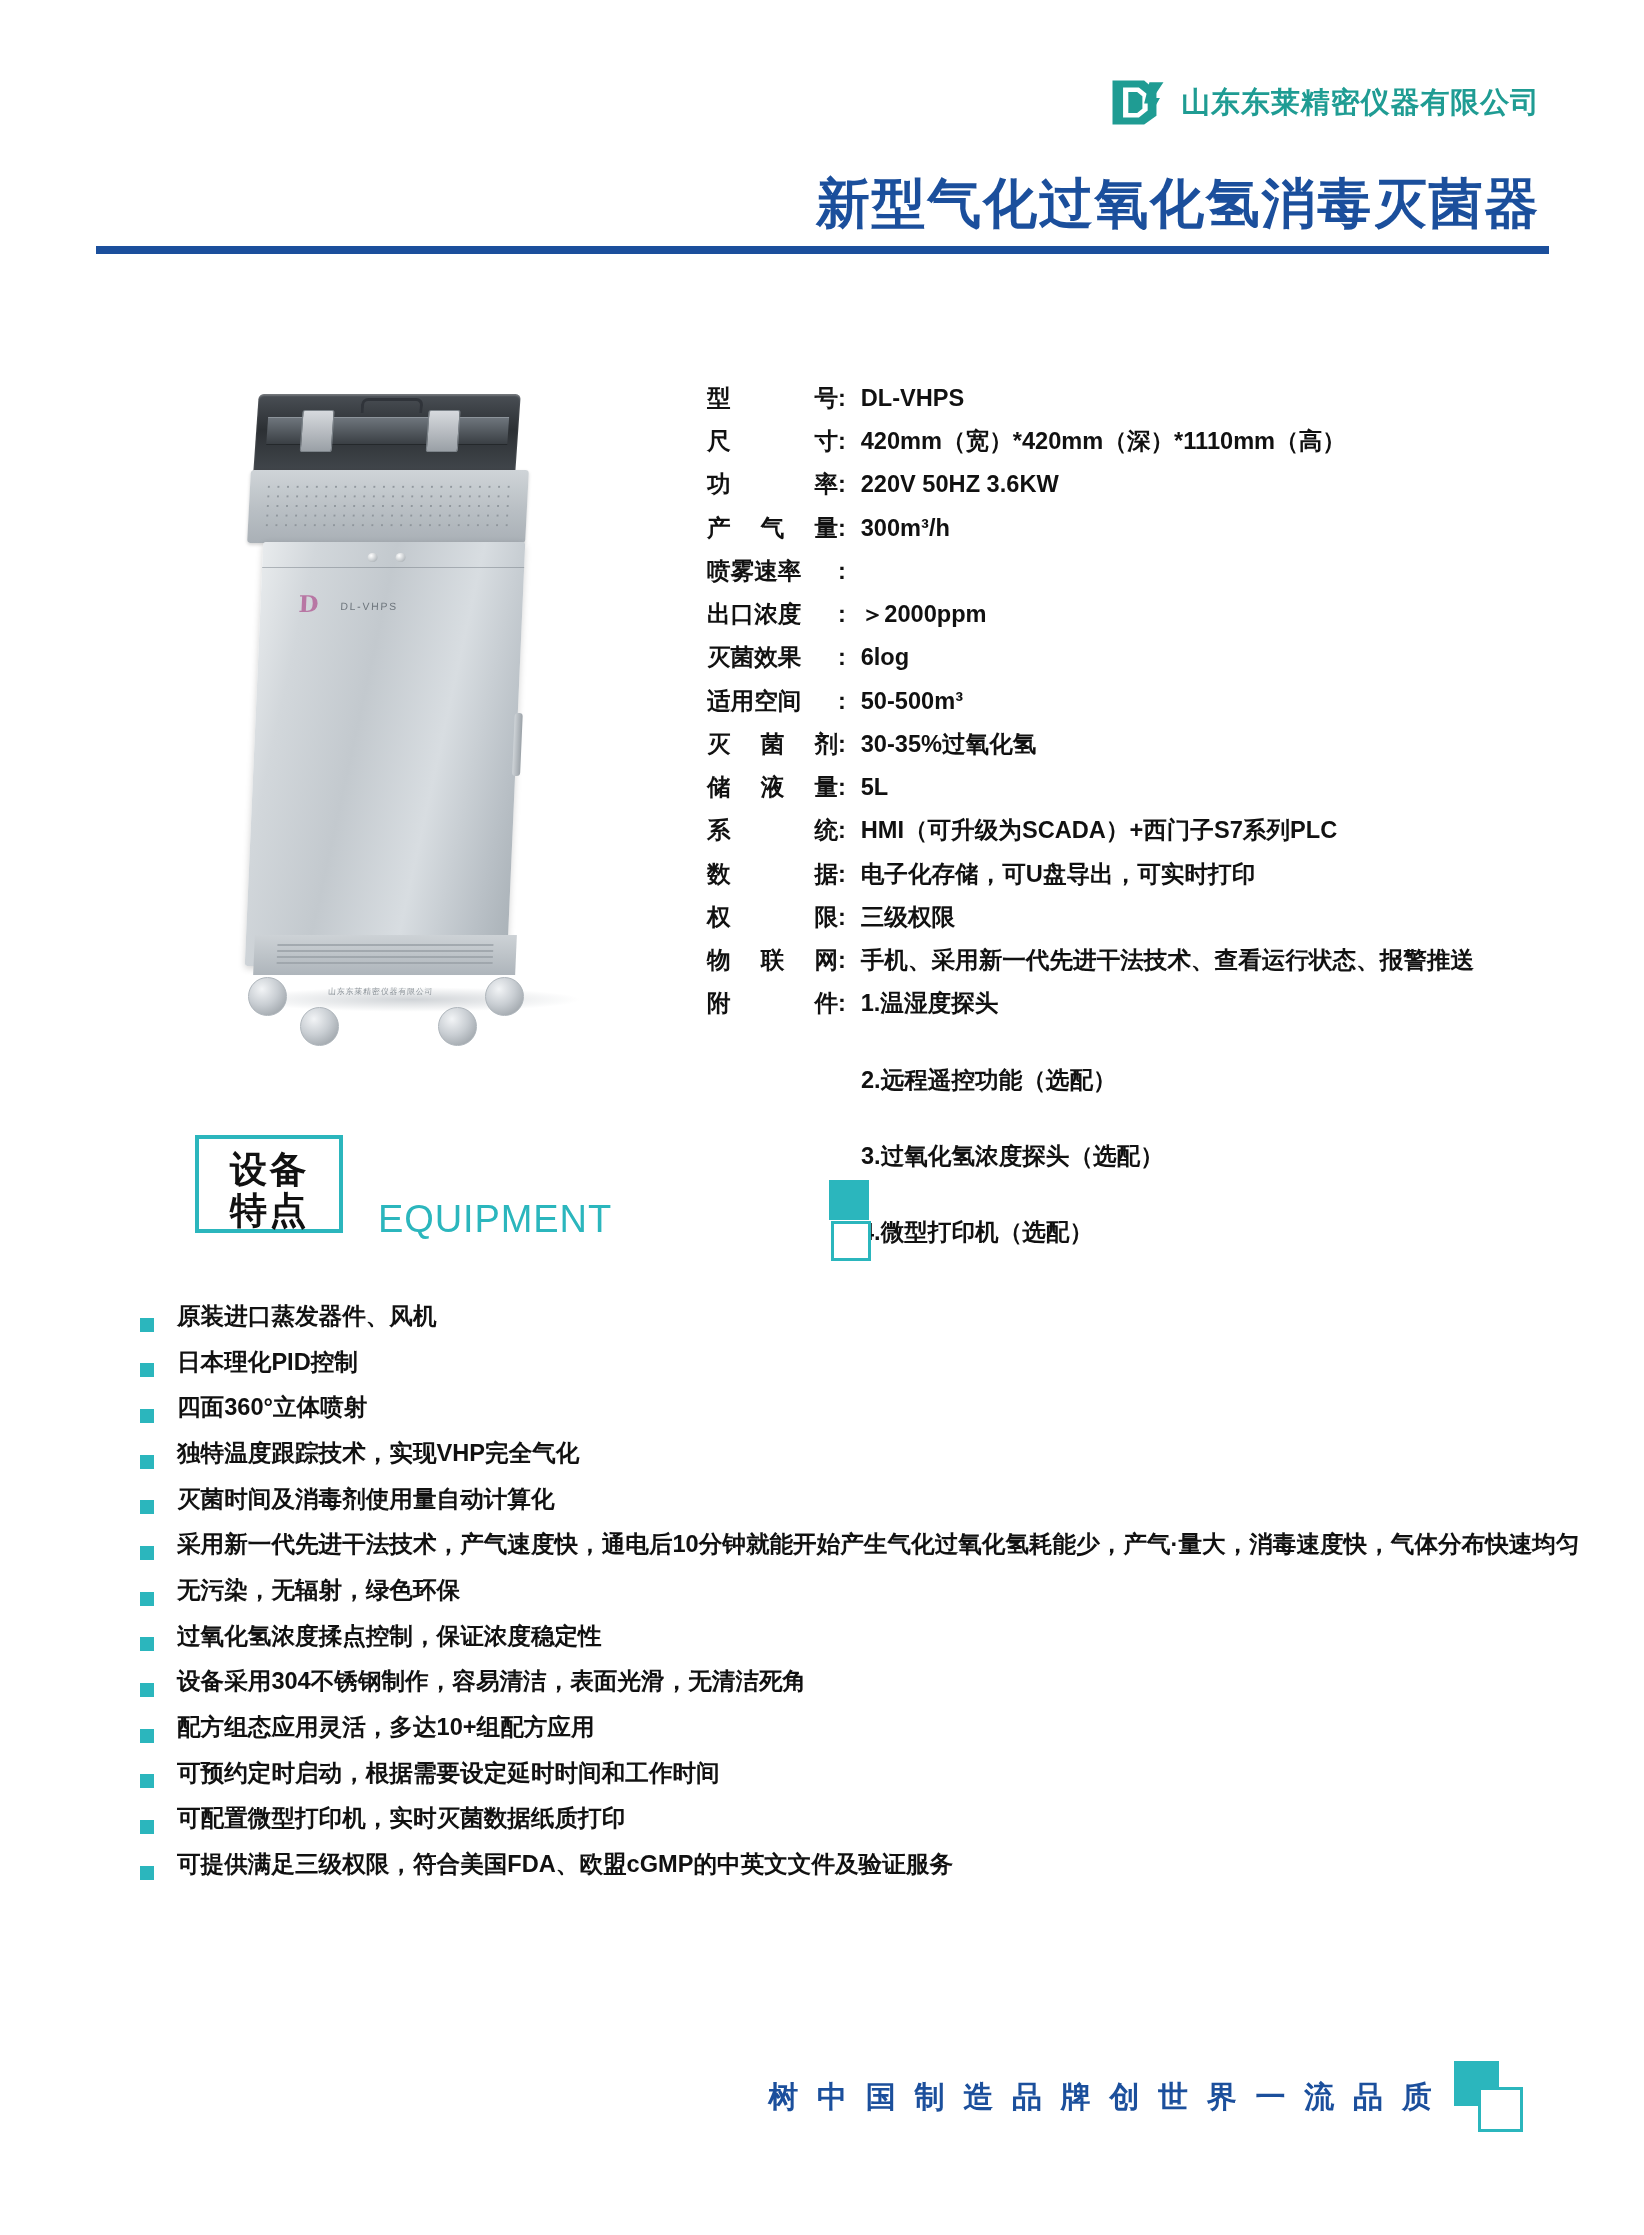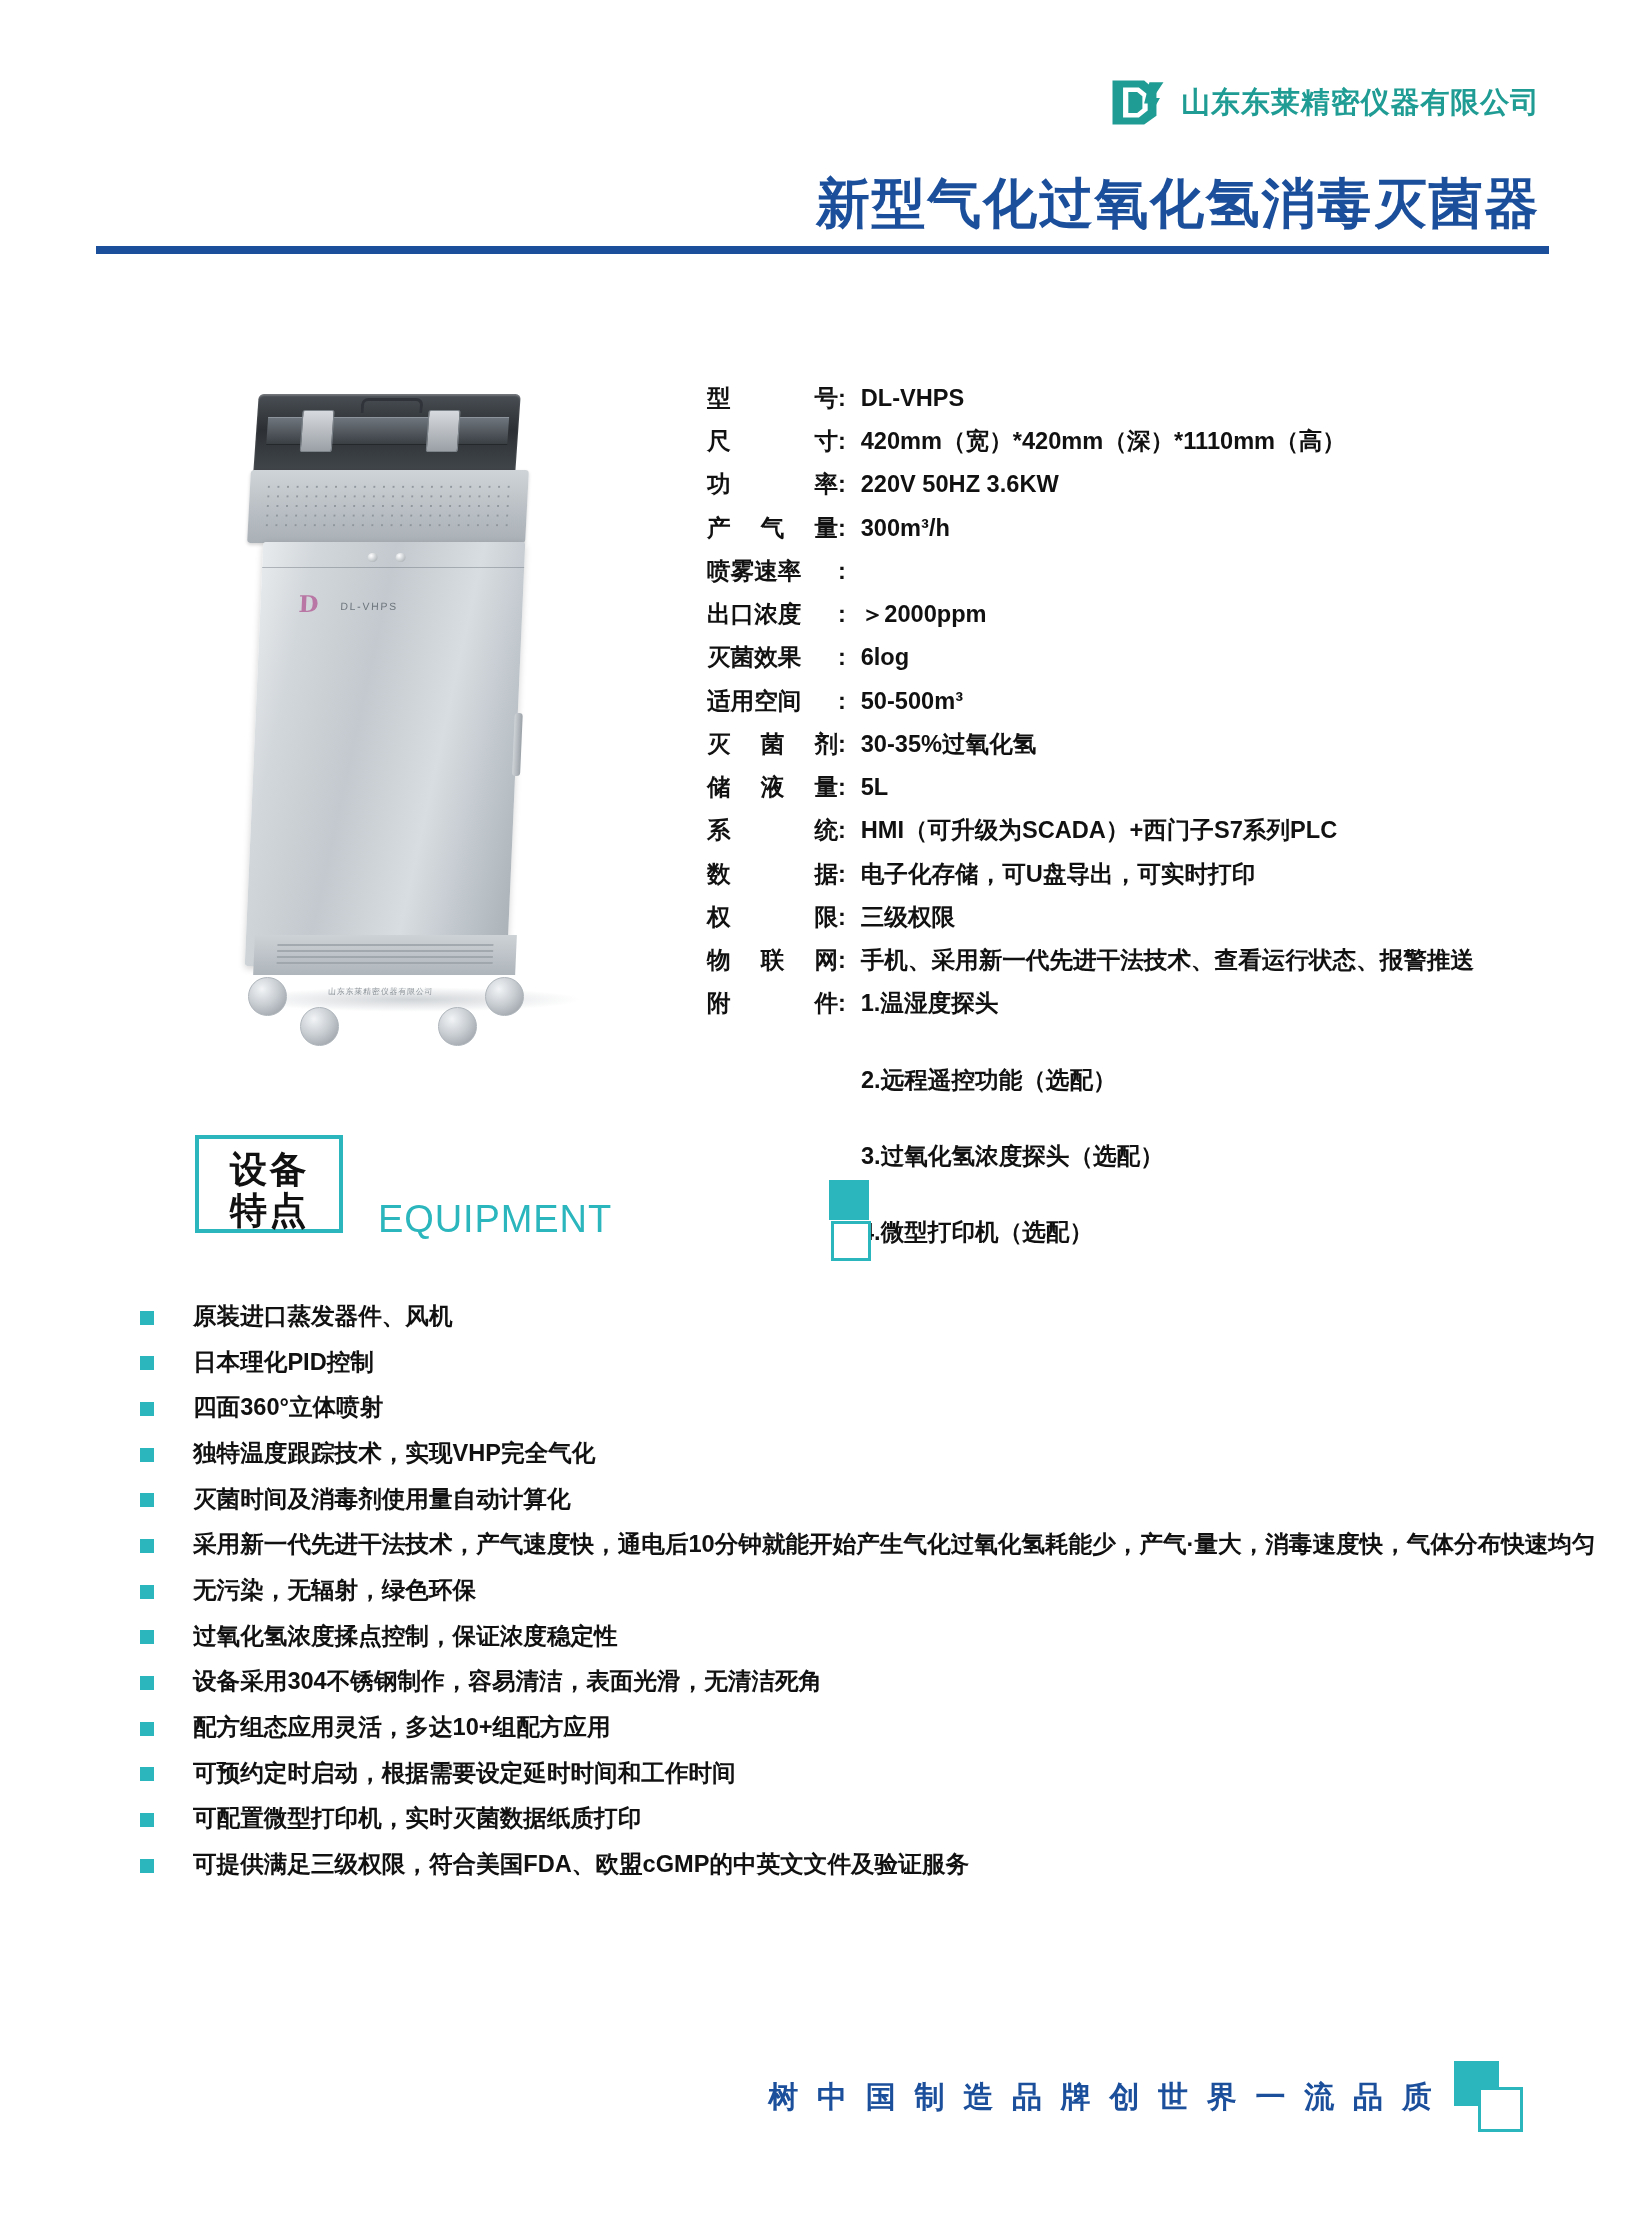--- a/index.html
+++ b/index.html
@@ -347,23 +347,22 @@
 
   
   .features {
     position: absolute;
     left: 140px;
     top: 1301px;
     width: 1432px;
   }
   .feature {
     display: flex;
-    align-items: flex-start;
+    align-items: flex-end;
     margin-bottom: 15px;
-    gap: 16px;
   }
   .bullet {
     flex: 0 0 14px;
     width: 14px;
     height: 14px;
     background: #2bb6bd;
     margin-top: 9.6px;
     margin-right: 23px;
   }
   .feature-text {

